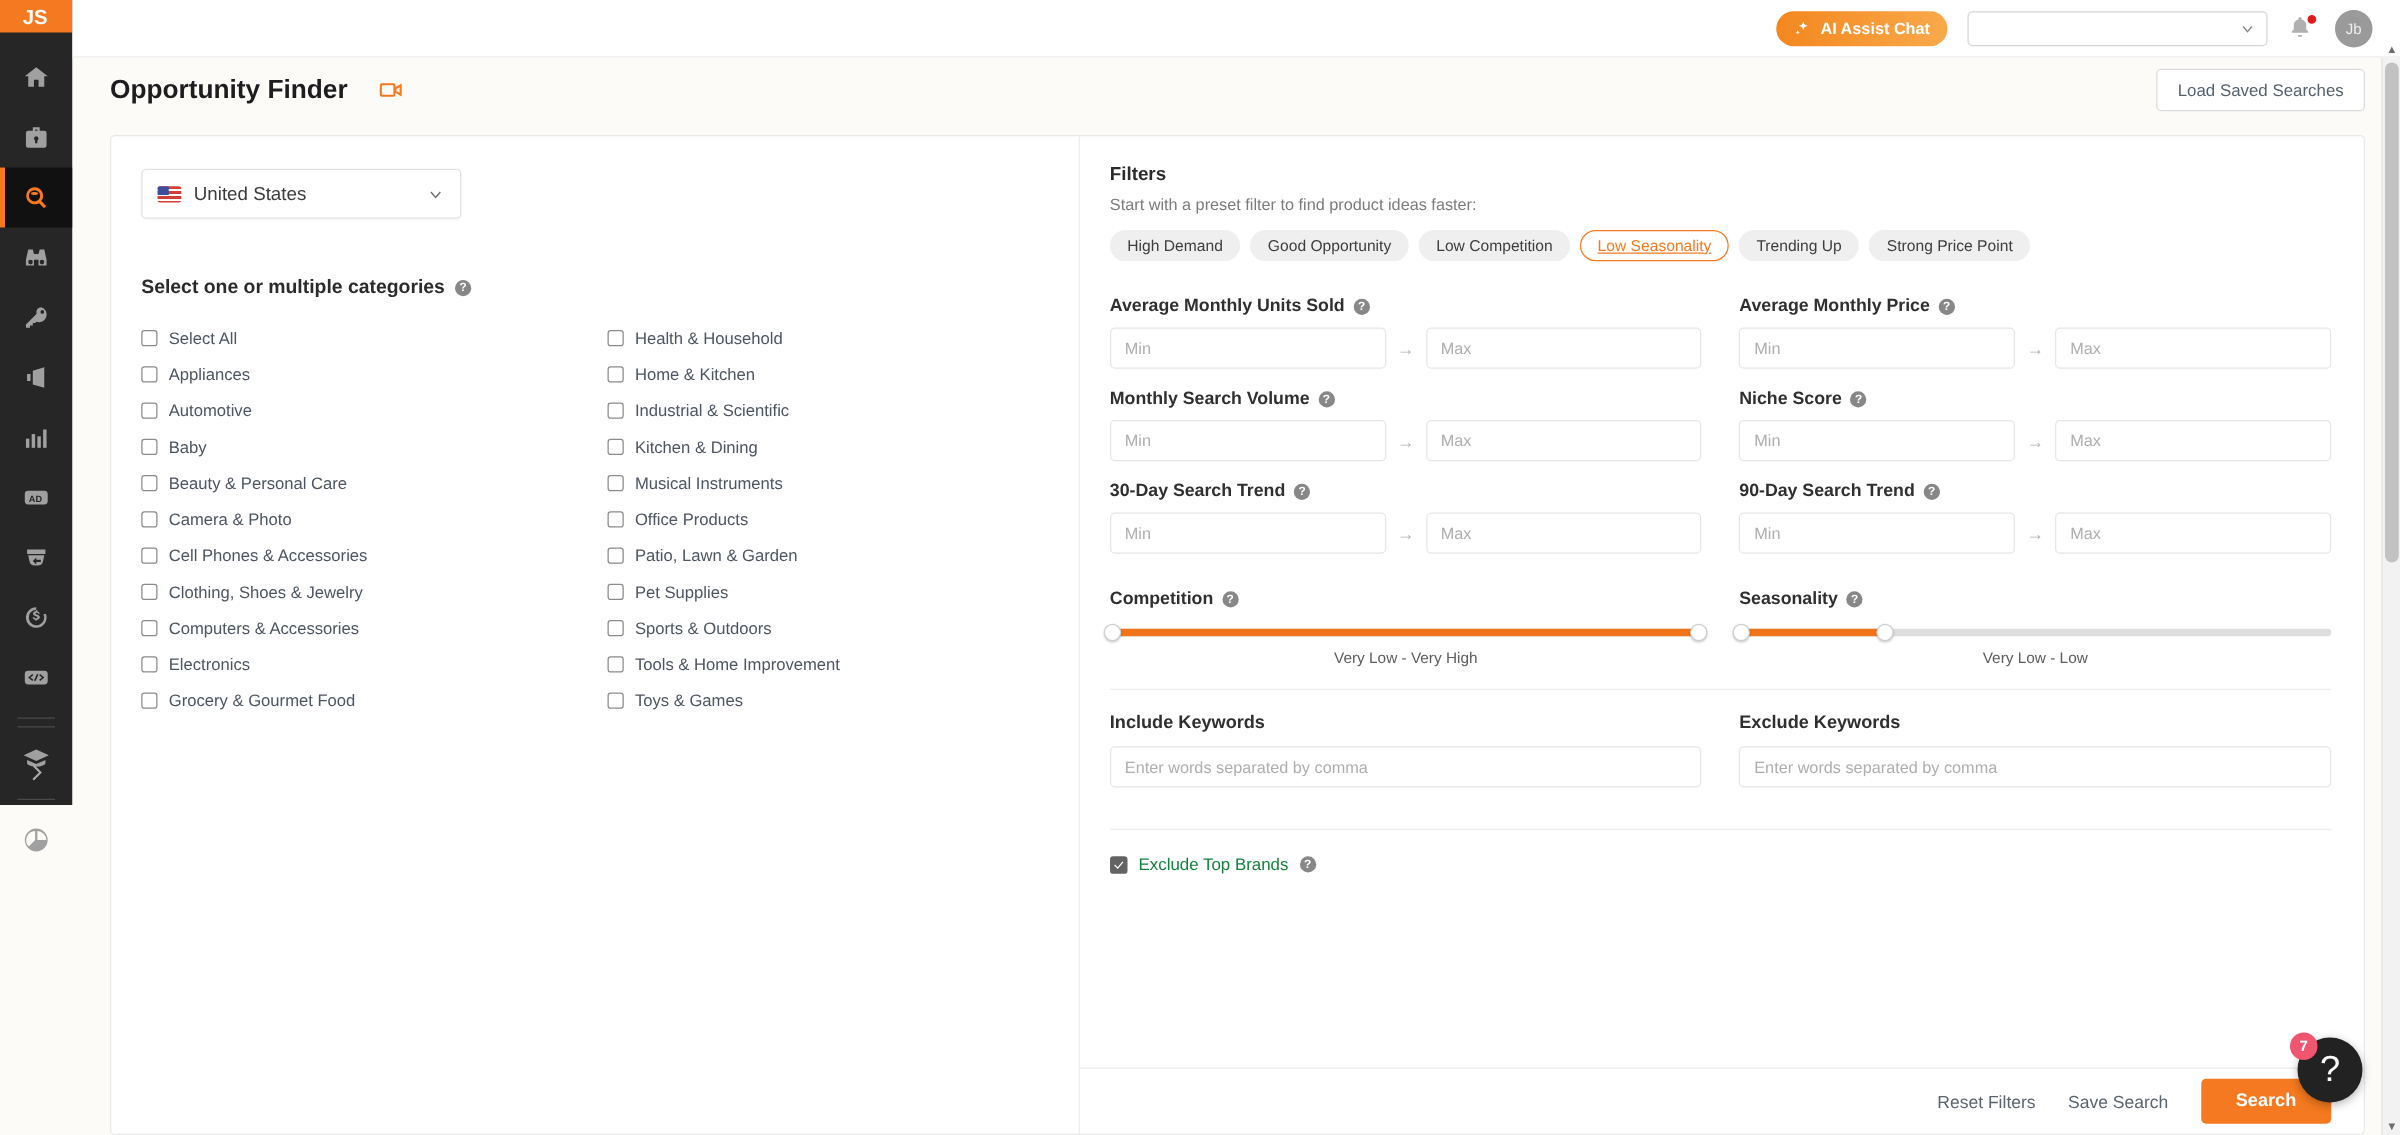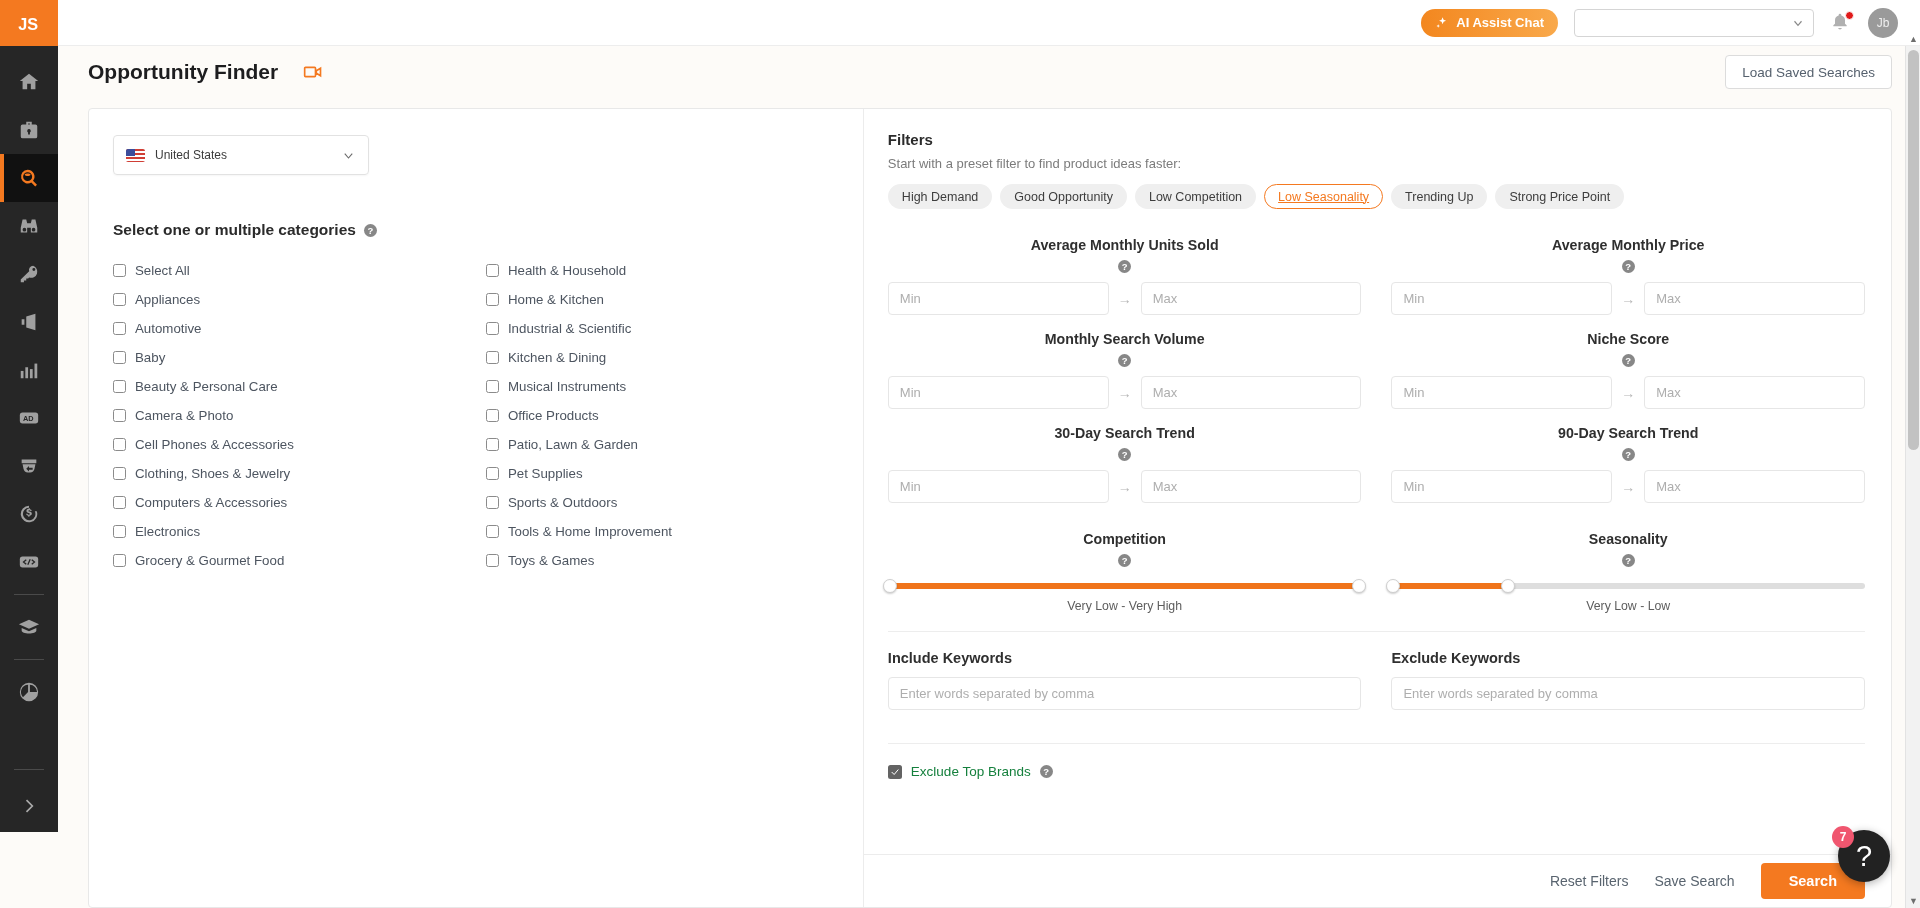--- a/index.html
+++ b/index.html
@@ -6,21 +6,21 @@
   html, body {
     width: 1920px; height: 908px;
     font-family: "Liberation Sans", sans-serif;
     background: #fdfbf8;
     overflow: hidden;
   }
   body { display: flex; }
 
   
   .sidebar {
-    width: 58px; height: 832px;
+    width: 58px; height: 644px;
     background: #262626;
     display: flex; flex-direction: column;
     align-items: center;
     flex-shrink: 0;
     position: relative;
   }
   .logo {
     width: 58px; height: 46px;
     background: #f47920;
     display: flex; align-items: center; justify-content: center;
@@ -142,21 +142,21 @@
   }
   .flag {
     width: 19px; height: 13px; border-radius: 2px;
     background: repeating-linear-gradient(#d03e35 0 2px, #fff 2px 4px);
     position: relative; overflow: hidden; flex-shrink: 0;
   }
   .flag::before {
     content:""; position:absolute; left:0; top:0;
     width:9px; height:7px; background:#3c4d9b;
   }
-  .country-name { font-size: 12px; color: #3b3b3b; flex: 1; }
+  .country-name { font-size: 15px; color: #3b3b3b; flex: 1; }
   .country-select svg { width: 15px; height: 15px; stroke: #6b6b6b; fill: none; stroke-width: 1.8; }
 
   .cat-header {
     margin-top: 46px;
     display: flex; align-items: center; gap: 8px;
     font-size: 15.5px; font-weight: bold; color: #2b2b2b;
   }
   .cat-grid {
     margin-top: 17px;
     display: grid; grid-template-columns: 1fr 1fr;
@@ -198,21 +198,21 @@
   }
 
   .field-grid {
     margin-top: 14px;
     display: grid; grid-template-columns: 1fr 1fr;
     column-gap: 30px; row-gap: 2px;
   }
   .field-label {
     display: flex; align-items: center; gap: 7px;
     font-size: 14.2px; font-weight: bold; color: #2f2f2f;
-    margin-top: 14px; margin-bottom: 9px; flex-direction: column;
+    margin-top: 14px; margin-bottom: 9px;
   }
   .minmax { display: flex; align-items: center; gap: 9px; }
   .minmax input {
     flex: 1; min-width: 0; height: 33px;
     border: 1px solid #e6e6e6; border-radius: 4px;
     padding: 0 11px; font-size: 13px; color: #333;
     font-family: "Liberation Sans", sans-serif;
     outline: none; background: #fff;
   }
   .minmax input::placeholder { color: #aeaeae; }

